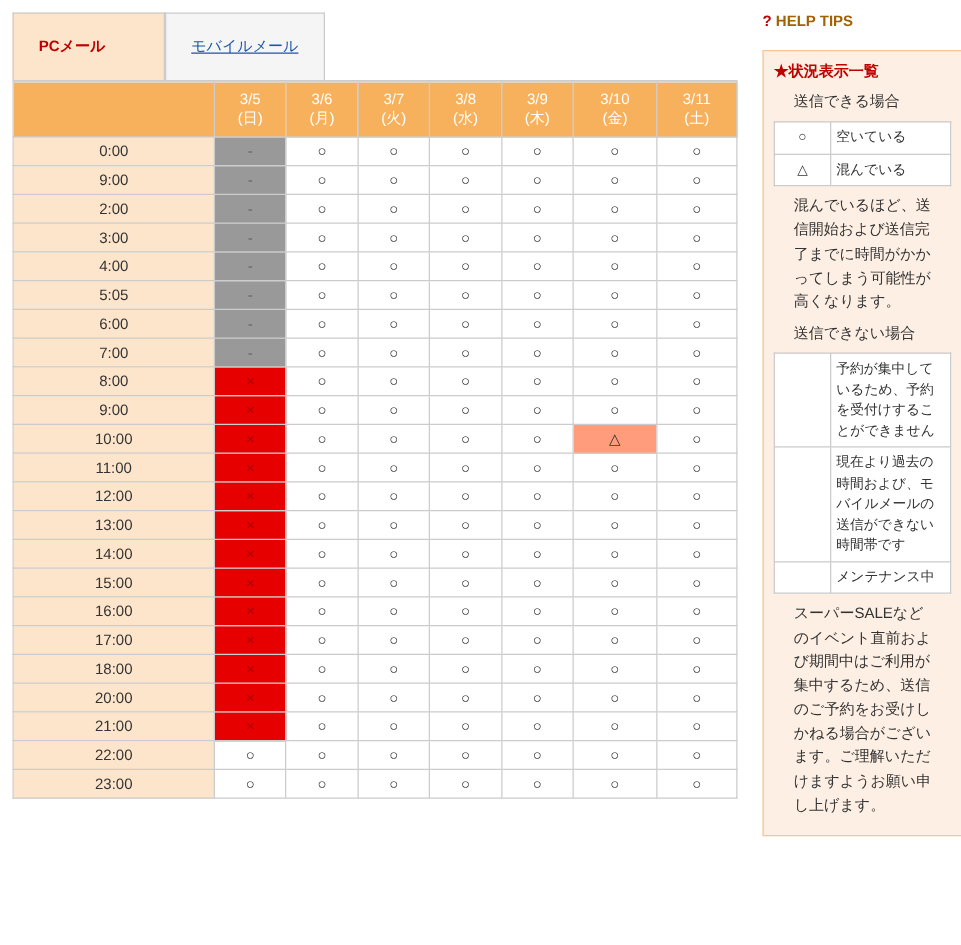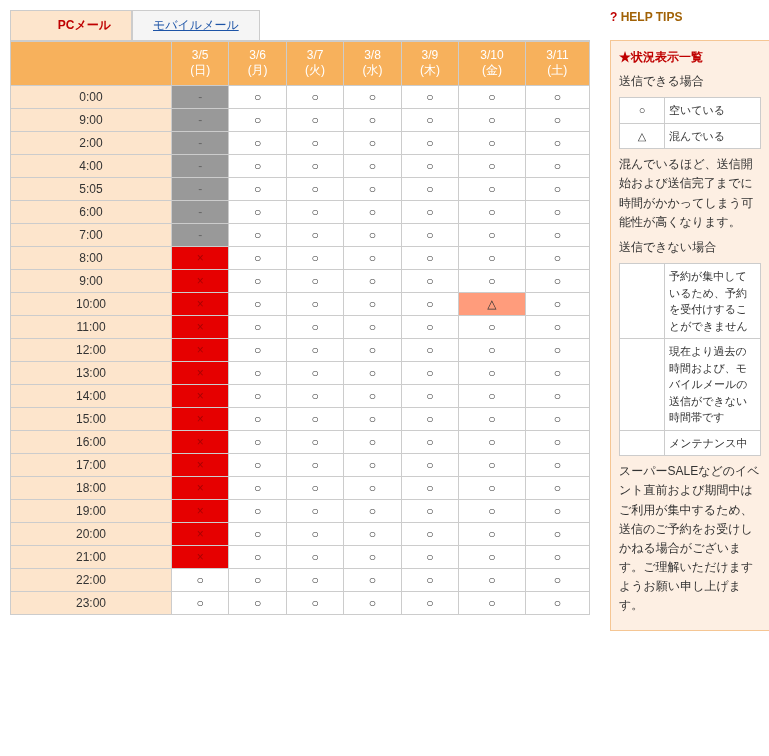--- a/index.html
+++ b/index.html
@@ -1,36 +1,36 @@
 <!DOCTYPE html>
 <html><head>
 <meta charset="utf-8">
 <style>
 body{margin:0;padding:10px;font-family:"MS PGothic","Hiragino Kaku Gothic Pro",sans-serif;font-size:12px;color:#333;background:#fff}
 .container{display:flex;gap:20px;align-items:flex-start}
 .main{flex:0 0 580px}
 .side{flex:0 0 160px}
 .tabs{display:flex;border-bottom:1px solid #ccc}
-.tab{padding:6px 20px;border:1px solid #ccc;border-bottom:none;background:#f5f5f5;text-align:right;cursor:pointer;min-width:80px}
+.tab{padding:18px 20px;border:1px solid #ccc;border-bottom:none;background:#f5f5f5;text-align:left;cursor:pointer;min-width:80px}
 .tab.active{background:#fde5cc;font-weight:bold;color:#bf0000}
 .tab a{color:#1d54a7;text-decoration:underline}
 table.sched{width:100%;border-collapse:collapse;border:1px solid #ccc}
 table.sched th,table.sched td{border:1px solid #ccc;text-align:center;padding:4px 0;font-weight:normal}
 table.sched thead th{background:#f7b15c;color:#fff;padding:6px 0}
 table.sched thead th.blank{width:160px}
 table.sched thead th .d{display:block}
 table.sched tbody th.hour{background:#fde5cc;color:#333;width:160px}
 .cell-past{background:#999;color:#666}
 .cell-full{background:#e60000;color:#a00}
 .cell-crowd{background:#ff9c7c}
 .help-title{color:#a16207;font-weight:bold;padding-bottom:16px}
 .help-title::before{content:"? ";color:#bf0000;font-weight:bold}
 .side-box{background:#fdefe3;border:1px solid #f5c694;padding:8px}
 .side-box h4{margin:0 0 6px;color:#bf0000;font-size:12px}
-.side-box p{margin:6px 0;line-height:1.6}
+.side-box p{margin:6px 16px;line-height:1.6}
 .legend{width:100%;border-collapse:collapse;margin-bottom:6px}
 .legend td{border:1px solid #ccc;padding:4px;font-size:11px;line-height:1.5;background:#fff;vertical-align:top}
 .legend td.sw{width:36px;text-align:center}
 .sw-open{background:#fff}
 .sw-crowd{background:#ff9c7c}
 .sw-past{background:#999}
 .sw-full{background:#e60000}
 .sw-maint{background:#1a5fb4}
 </style>
 </head>
@@ -101,20 +101,30 @@
             <th class="hour">2:00</th>
             <td class="cell-past">-</td>
             <td>○</td>
             <td>○</td>
             <td>○</td>
             <td>○</td>
             <td>○</td>
             <td>○</td>
           </tr>
           <tr>
+            <th class="hour">3:00</th>
+            <td class="cell-past">-</td>
+            <td>○</td>
+            <td>○</td>
+            <td>○</td>
+            <td>○</td>
+            <td>○</td>
+            <td>○</td>
+          </tr>
+          <tr>
             <th class="hour">4:00</th>
             <td class="cell-past">-</td>
             <td>○</td>
             <td>○</td>
             <td>○</td>
             <td>○</td>
             <td>○</td>
             <td>○</td>
           </tr>
           <tr>
@@ -242,30 +252,20 @@
             <td class="cell-full">×</td>
             <td>○</td>
             <td>○</td>
             <td>○</td>
             <td>○</td>
             <td>○</td>
             <td>○</td>
           </tr>
           <tr>
             <th class="hour">18:00</th>
-            <td class="cell-full">×</td>
-            <td>○</td>
-            <td>○</td>
-            <td>○</td>
-            <td>○</td>
-            <td>○</td>
-            <td>○</td>
-          </tr>
-          <tr>
-            <th class="hour">19:00</th>
             <td class="cell-full">×</td>
             <td>○</td>
             <td>○</td>
             <td>○</td>
             <td>○</td>
             <td>○</td>
             <td>○</td>
           </tr>
           <tr>
             <th class="hour">20:00</th>

